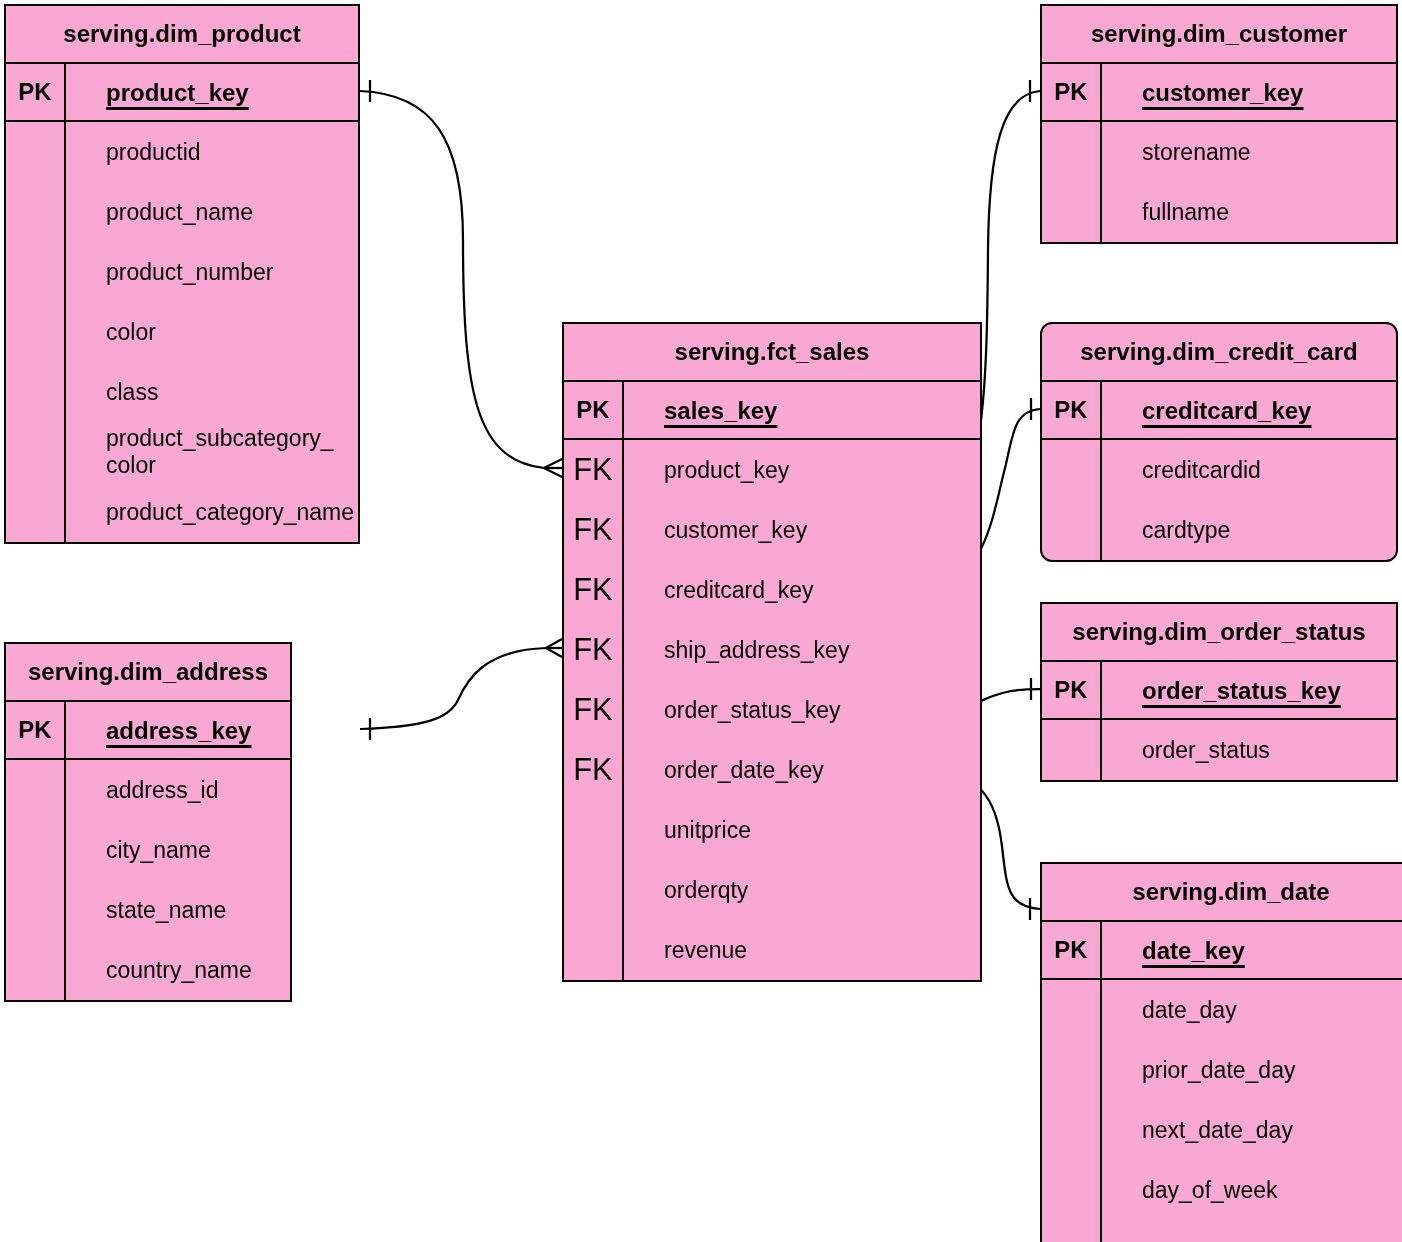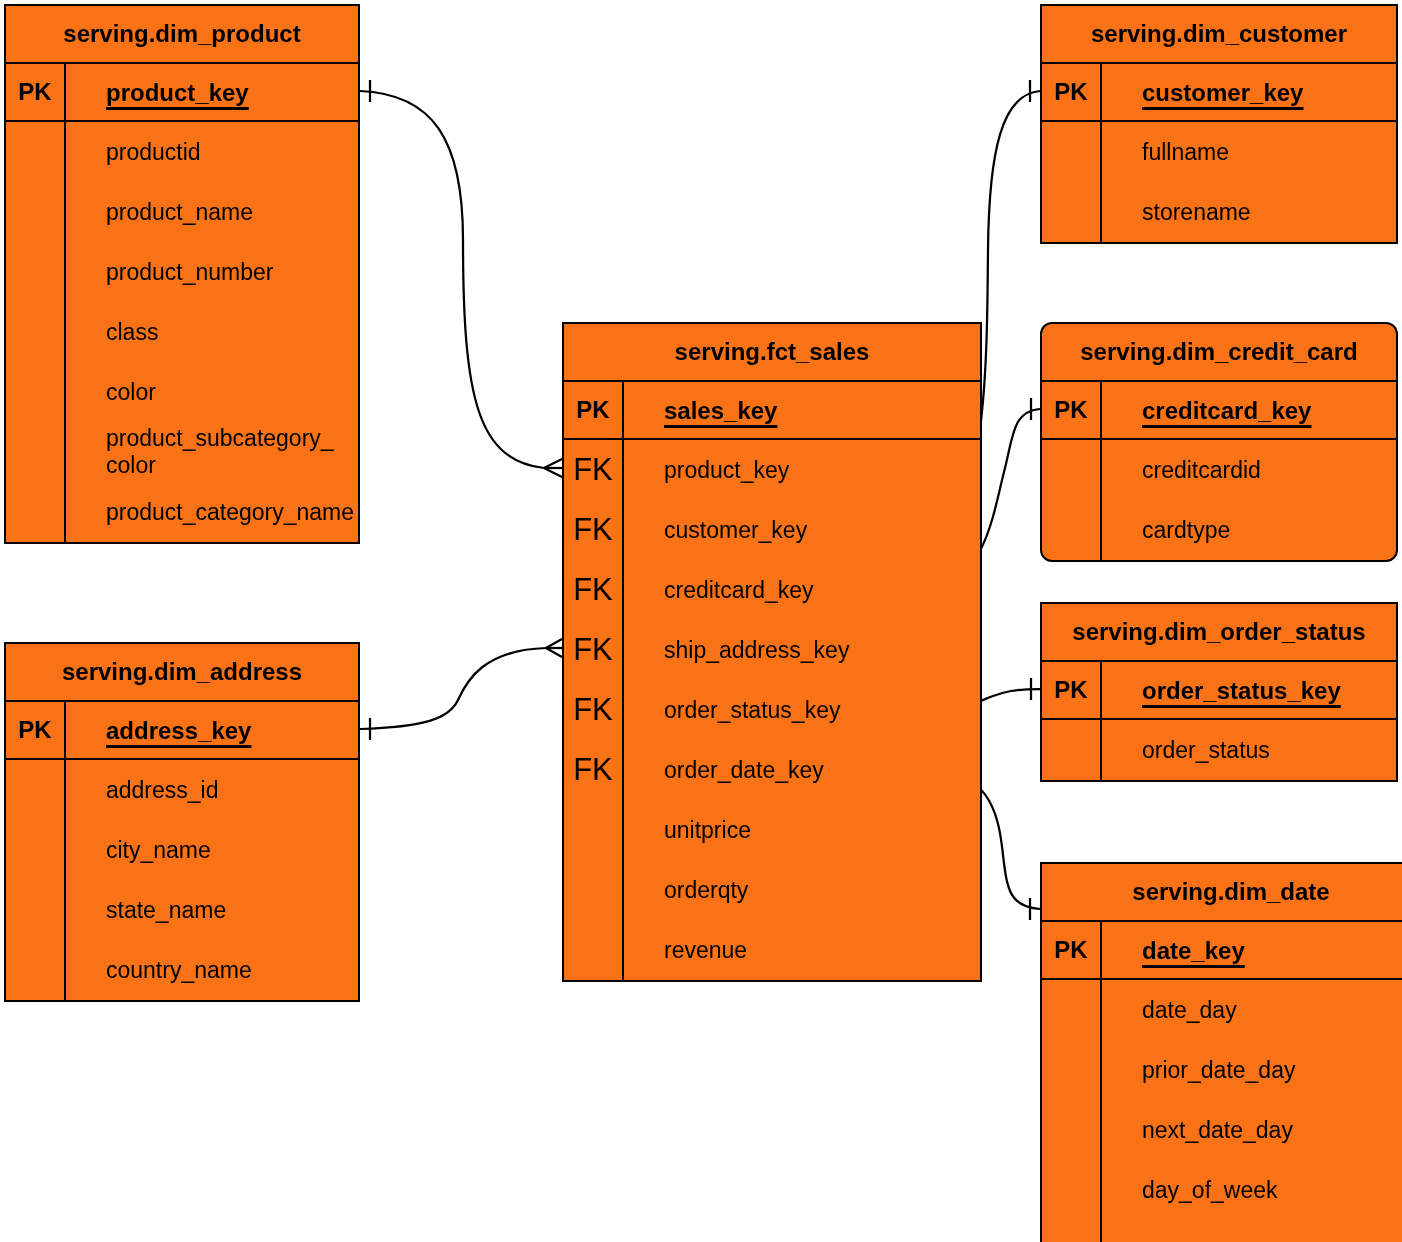--- a/index.html
+++ b/index.html
@@ -6,21 +6,21 @@
   #diagram{
     position:relative;
     width:1402px;height:1242px;
     background:#ffffff;
     font-family:"Liberation Sans", sans-serif;
     color:#000;
     overflow:hidden;
   }
   .table{
     position:absolute;
-    background:#f97316;
+    background:#f9a8d4;
     border:2.5px solid #000;
     box-sizing:border-box;
     display:flex;
     flex-direction:column;
   }
   .t-header{
     height:56px;
     flex:none;
     display:flex;align-items:center;justify-content:center;
     font-weight:bold;font-size:24px;
@@ -112,49 +112,49 @@
       <div class="t-row">
         <div class="gutter"></div>
         <div class="fieldcell">product_name</div>
       </div>
       <div class="t-row">
         <div class="gutter"></div>
         <div class="fieldcell">product_number</div>
       </div>
       <div class="t-row">
         <div class="gutter"></div>
+        <div class="fieldcell">color</div>
+      </div>
+      <div class="t-row">
+        <div class="gutter"></div>
         <div class="fieldcell">class</div>
-      </div>
-      <div class="t-row">
-        <div class="gutter"></div>
-        <div class="fieldcell">color</div>
       </div>
       <div class="t-row">
         <div class="gutter"></div>
         <div class="fieldcell">product_subcategory_
 color</div>
       </div>
       <div class="t-row">
         <div class="gutter"></div>
         <div class="fieldcell">product_category_name</div>
       </div>
     </div>
     <div class="table" style="left: 1040px; top: 4px; width: 358px;">
       <div class="t-header">serving.dim_customer</div>
       <div class="t-row key">
         <div class="gutter">PK</div>
         <div class="fieldcell">customer_key</div>
       </div>
       <div class="t-row">
         <div class="gutter"></div>
+        <div class="fieldcell">storename</div>
+      </div>
+      <div class="t-row">
+        <div class="gutter"></div>
         <div class="fieldcell">fullname</div>
-      </div>
-      <div class="t-row">
-        <div class="gutter"></div>
-        <div class="fieldcell">storename</div>
       </div>
     </div>
     <div class="table" style="left: 562px; top: 322px; width: 420px;">
       <div class="t-header">serving.fct_sales</div>
       <div class="t-row key">
         <div class="gutter">PK</div>
         <div class="fieldcell">sales_key</div>
       </div>
       <div class="t-row">
         <div class="gutter">FK</div>
@@ -239,21 +239,21 @@
       </div>
       <div class="t-row">
         <div class="gutter"></div>
         <div class="fieldcell">day_of_week</div>
       </div>
       <div class="t-row">
         <div class="gutter"></div>
         <div class="fieldcell">...</div>
       </div>
     </div>
-    <div class="table" style="left: 4px; top: 642px; width: 356px;">
+    <div class="table" style="left: 4px; top: 642px; width: 288px;">
       <div class="t-header">serving.dim_address</div>
       <div class="t-row key">
         <div class="gutter">PK</div>
         <div class="fieldcell">address_key</div>
       </div>
       <div class="t-row">
         <div class="gutter"></div>
         <div class="fieldcell">address_id</div>
       </div>
       <div class="t-row">

